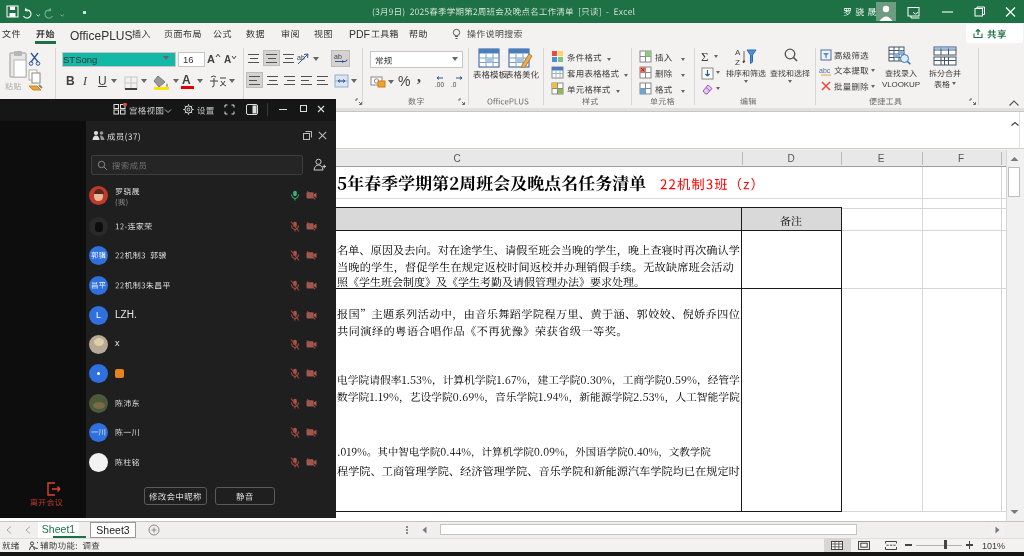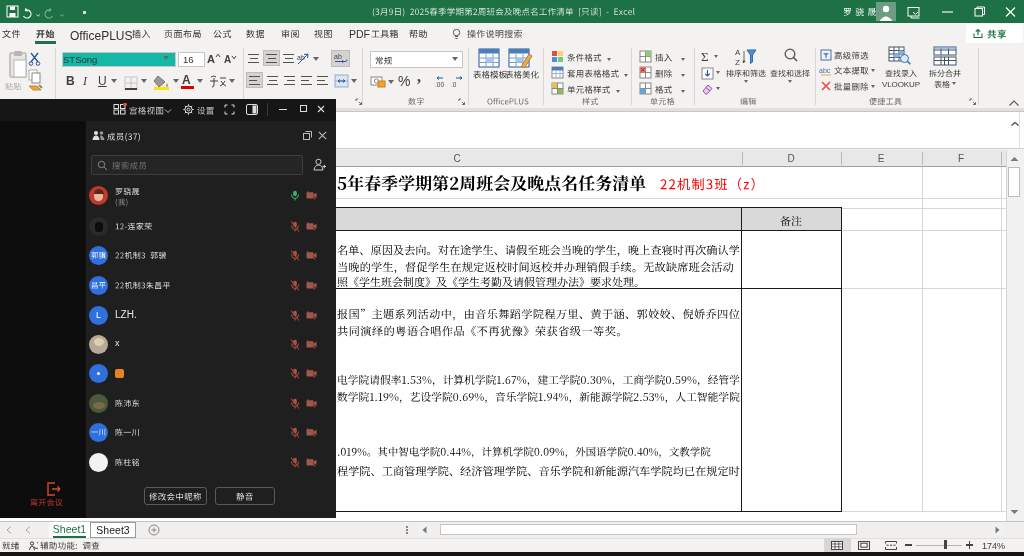--- a/index.html
+++ b/index.html
@@ -1378,21 +1378,21 @@
 <svg class="a" style="left:1010px;top:509px" width="9" height="6" viewBox="0 0 9 6">
     <path d="M0.5 1 L4.5 5 L8.5 1z" fill="#7a7a7a"></path>
   </svg>
 <div class="a" style="left:1021px;top:150px;width:3px;height:371px;background:#f1f1f1"></div>
 <div class="a" style="left:0;top:521px;width:1024px;height:17px;background:#f0efee;border-top:1px solid #c6c4c2"></div>
 <svg class="a" style="left:6px;top:526px" width="70" height="8" viewBox="0 0 70 8">
 <path d="M5 0.5 L1 4 l4 3.5" fill="none" stroke="#a8a6a4"></path>
     <path d="M24 0.5 L20 4 l4 3.5" fill="none" stroke="#a8a6a4"></path>
     <path d="M62 0.5 L66 4 l-4 3.5" fill="none" stroke="#a8a6a4"></path>
   </svg>
-<div class="a" style="left:49px;top:522px;width:41px;height:16px;background:#fff;font-size:10.5px;color:#1e7145;text-align:center;line-height:15px">Sheet1</div>
+<div class="a" style="left:38px;top:522px;width:41px;height:16px;background:#fff;font-size:10.5px;color:#1e7145;text-align:center;line-height:15px">Sheet1</div>
 <div class="a" style="left:53px;top:535.5px;width:33px;height:2px;background:#1e7145"></div>
 <div class="a" style="left:90px;top:522px;width:46px;height:16px;background:#fff;border:1px solid #999;font-size:10.5px;color:#222;text-align:center;line-height:15px">Sheet3</div>
 <svg class="a" style="left:148px;top:524px" width="12" height="12" viewBox="0 0 12 12" fill="none">
 <circle cx="6" cy="6" r="5" stroke="#8a8886"></circle>
     <path d="M6 3.5 v5 M3.5 6 h5" stroke="#8a8886"></path>
   </svg>
 <div class="a" style="left:406px;top:526px;width:1.5px;height:1.5px;background:#8a8886;box-shadow:0 3px 0 #8a8886,0 6px 0 #8a8886"></div>
 <div class="a" style="left:419px;top:523px;width:12px;height:13px;background:#f1f1f1"></div>
 <svg class="a" style="left:422px;top:526px" width="5" height="8" viewBox="0 0 5 8">
     <path d="M4.5 0.5 L0.5 4 l4 3.5" fill="#7a7a7a"></path>
@@ -1435,21 +1435,21 @@
   </svg>
 <svg class="a" style="left:885px;top:541px" width="12" height="9" viewBox="0 0 12 9" fill="none" stroke="#444">
 <path d="M0.5 2.5 V0.5 h11 V2.5 M0.5 6 v2.5 h11 V6"></path>
     <path d="M1.5 4.2 h2.2 M5 4.2 h2.2 M8.4 4.2 h2.2"></path>
   </svg>
 <div class="a" style="left:905px;top:544px;width:7px;height:1.5px;background:#444"></div>
 <div class="a" style="left:916px;top:544.5px;width:46px;height:1px;background:#b5b3b1"></div>
 <div class="a" style="left:944px;top:540px;width:3px;height:9px;background:#444"></div>
 <div class="a" style="left:966px;top:544px;width:7px;height:1.5px;background:#444"></div>
 <div class="a" style="left:968.7px;top:541px;width:1.5px;height:7.5px;background:#444"></div>
-<div class="a" style="left:982px;top:541px;font-size:9px;color:#3b3a39">174%</div>
+<div class="a" style="left:982px;top:541px;font-size:9px;color:#3b3a39">101%</div>
 <div class="a" style="left:0;top:552px;width:1024px;height:4px;background:#171513"></div>
 <div class="a" style="left:0;top:99px;width:336px;height:419px;background:#0d0d0d"></div>
 <div class="a" style="left:0;top:99px;width:336px;height:22px;background:#161616"></div>
 <svg class="a" style="left:113px;top:103px" width="14" height="12" viewBox="0 0 14 12" fill="none">
 <rect x="1" y="1.5" width="4.5" height="4" stroke="#ddd"></rect>
     <rect x="7.5" y="1.5" width="4.5" height="4" stroke="#ddd"></rect>
 <rect x="1" y="7" width="4.5" height="4" stroke="#ddd"></rect>
     <rect x="7.5" y="7" width="4.5" height="4" stroke="#ddd"></rect>
 <circle cx="12" cy="1.5" r="2" fill="#e84c3c" stroke="none"></circle>
   </svg>

